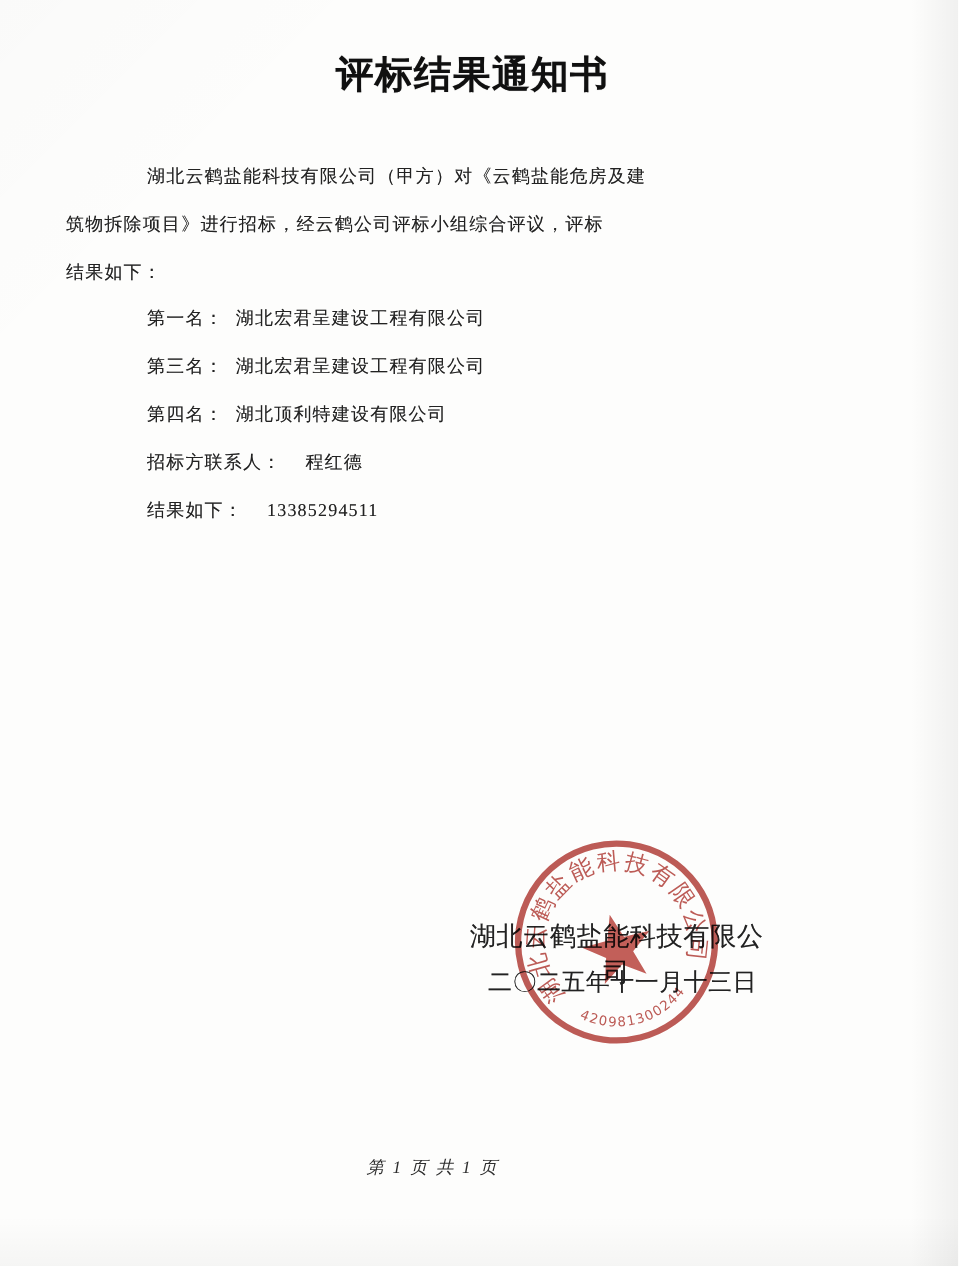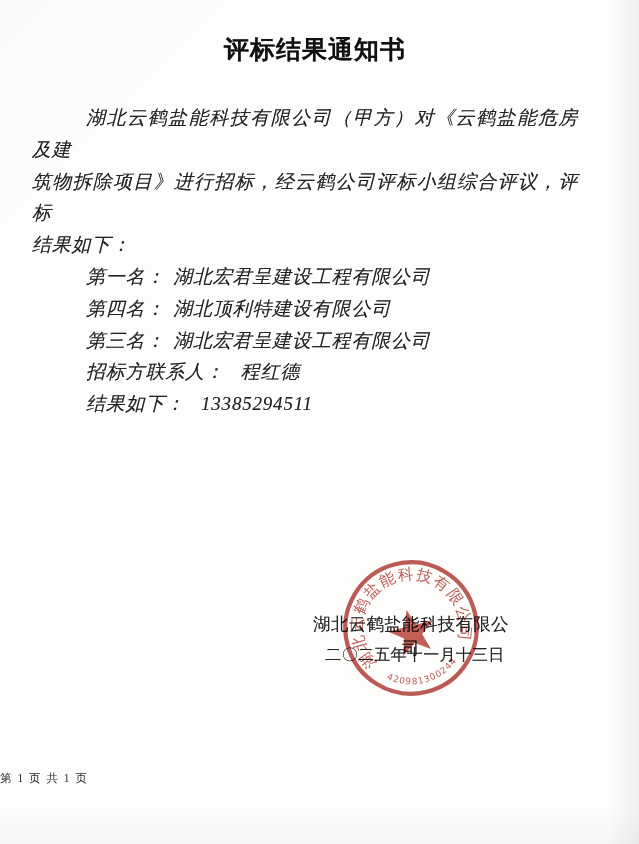--- a/index.html
+++ b/index.html
@@ -17,24 +17,23 @@
       linear-gradient(to bottom, rgba(0,0,0,0) 96%, rgba(0,0,0,0.03) 100%),
       linear-gradient(135deg, rgba(0,0,0,0.012) 0%, rgba(0,0,0,0) 18%);
   }
   .doc-title {
     position:absolute; top:33px; left:0; width:100%;
     padding-right:9px; text-align:center;
     font-size:25px; font-weight:bold; letter-spacing:1px; color:#101010;
     text-shadow:0 0 0.5px rgba(0,0,0,0.45);
   }
   .body-text {
-    position:absolute; top:102px; left:32px; width:546px;
-    font-size:19px; line-height:31.8px; letter-spacing:0.8px;
+    position:absolute; top:102px; left:44px; width:546px;
+    font-size:12px; line-height:31.8px; letter-spacing:0.8px;
     text-shadow:0 0 0.4px rgba(0,0,0,0.35);
-    font-style:italic;
   }
   .para { white-space:pre-line; text-indent:54px; text-align:justify; }
   .indent-line { padding-left:54px; }
   .rank-label { margin-right:8px; }
   .contact-label { margin-right:16px; }
   .sig-company {
     position:absolute; top:612px; left:305px; width:212px;
     text-align:center; font-size:17.5px; letter-spacing:0.3px;
     text-shadow:0 0 0.4px rgba(0,0,0,0.35);
   }
@@ -44,45 +43,45 @@
     text-align:center; font-size:16px; letter-spacing:0.3px;
     text-shadow:0 0 0.4px rgba(0,0,0,0.35);
   }
   .seal {
     position:absolute; top:553px; left:336px; width:150px; height:150px;
     transform:rotate(-14deg);
     mix-blend-mode:multiply; opacity:0.88;
   }
   .page-footer {
     position:absolute; top:771px; left:0; width:100%;
-    padding-right:62px; 
-    font-size:11.5px; letter-spacing:1.5px; color:#2e2e2e;
+    padding-right:62px; text-align:center;
+    font-size:11.5px; letter-spacing:1.5px; color:#2e2e2e;font-style:italic;
   }
 </style>
 </head>
 <body>
 
 <div class="page">
   <div class="scan-shade"></div>
 
   <div class="doc-title">评标结果通知书</div>
 
   <div class="body-text">
     <p class="para">湖北云鹤盐能科技有限公司（甲方）对《云鹤盐能危房及建
 筑物拆除项目》进行招标，经云鹤公司评标小组综合评议，评标
 结果如下：</p>
 
     <div class="indent-line">
       <span class="rank-label">第一名：</span><span>湖北宏君呈建设工程有限公司</span>
     </div>
     <div class="indent-line">
-      <span class="rank-label">第四名：</span><span>湖北顶利特建设有限公司</span>
+      <span class="rank-label">第三名：</span><span>湖北宏君呈建设工程有限公司</span>
     </div>
     <div class="indent-line">
-      <span class="rank-label">第三名：</span><span>湖北宏君呈建设工程有限公司</span>
+      <span class="rank-label">第四名：</span><span>湖北顶利特建设有限公司</span>
     </div>
 
 
     <div class="indent-line">
       <span class="contact-label">招标方联系人：</span><span>程红德</span>
     </div>
     <div class="indent-line">
       <span class="contact-label">结果如下：</span><span>13385294511</span>
     </div>
   </div>

